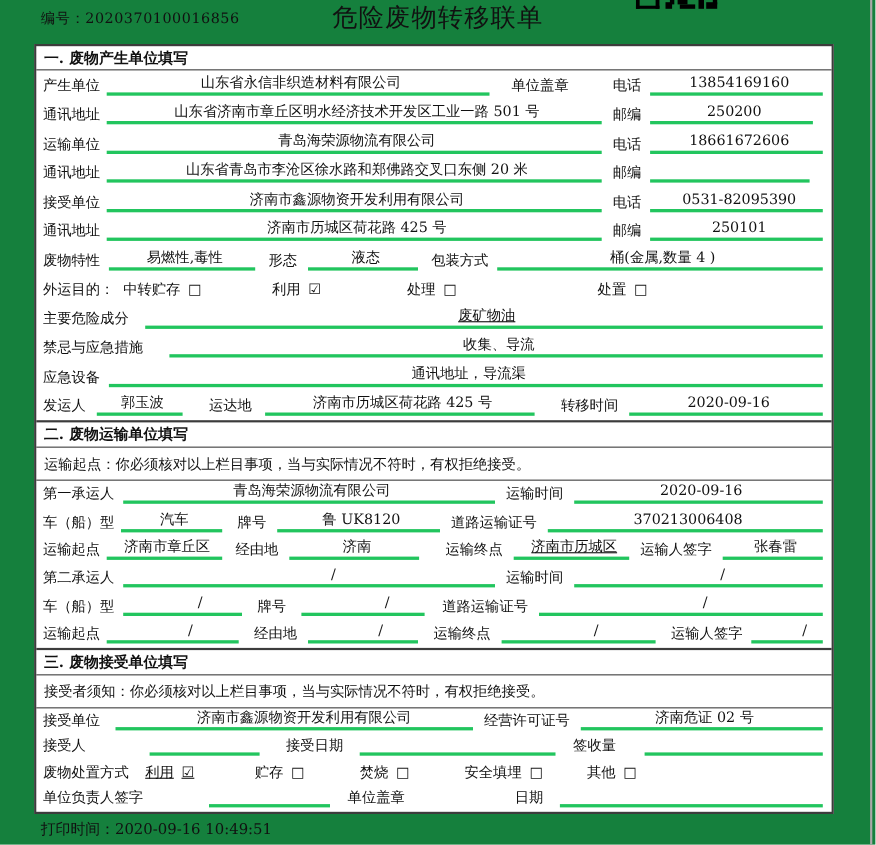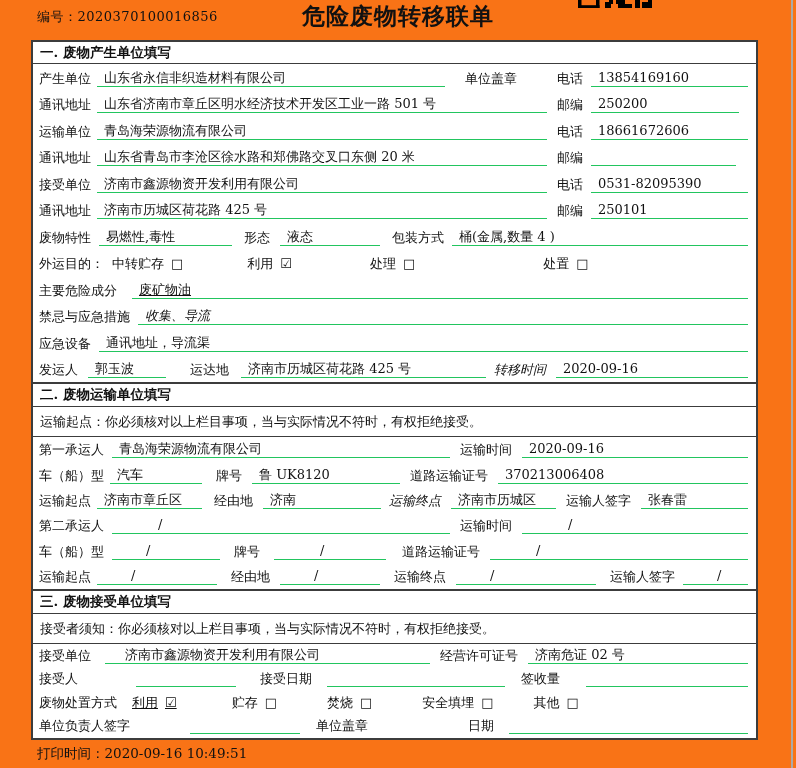--- a/index.html
+++ b/index.html
@@ -1,50 +1,50 @@
 <!DOCTYPE html>
 <html><head>
 <meta charset="utf-8">
 <style>
   * { margin:0; padding:0; box-sizing:border-box; }
   html,body { background:#ffffff; }
   .sheet {
-    position:relative; width:796px; height:768px; background:#f97316;
+    position:relative; width:796px; height:768px; background:#15803d;
     font-family:"DejaVu Serif","Liberation Serif",serif;
     color:#111; font-size:13px; overflow:hidden;padding-left:13px;
   }
   .page-edge { position:absolute; top:0; right:3px; width:2px; height:768px; background:#a9a9a9; }
   .qr-frag { position:absolute; left:578px; top:0; width:78px; height:9px; }
   .doc-no { position:absolute; left:37px; top:8px; font-size:13px; letter-spacing:.5px; }
-  .doc-title { position:absolute; left:0; top:1px; width:100%; text-align:center; font-size:23px; font-weight:bold; letter-spacing:1px; }
+  .doc-title { position:absolute; left:0; top:1px; width:100%; text-align:center; font-size:23px; font-weight:normal; letter-spacing:1px; }
   .form-box {
     position:absolute; left:31px; top:40px; width:727px; height:700px;
     border:2px solid #3c3c3c; display:flex; flex-direction:column; background:#fff;
   }
   .sec-header {
     flex:0 0 22px; display:flex; align-items:center; padding-left:7px;
     font-weight:bold; font-size:13.5px; border-bottom:1px solid #3c3c3c;text-align:center;
   }
   .sec-header.mid { flex:0 0 25px; border-top:2px solid #3c3c3c; }
   .notice-row {
     flex:0 0 30px; display:flex; align-items:center; padding-left:7px;
     border-bottom:1px solid #3c3c3c;
   }
   .sec-body { display:flex; flex-direction:column; }
   .s1-body { flex:0 0 318px; }
   .s2-body { flex:0 0 152px; }
   .s3-body { flex:1; }
   .row { flex:1; display:flex; align-items:flex-end; padding:0 8px 4px 6px; }
   .row > * , .left > * { line-height:17px; }
   .lbl { white-space:nowrap; }
-  .u { border-bottom:1px solid #22c55e; white-space:nowrap; padding:0 2px 0 7px; min-height:17px; overflow:hidden; }
+  .u { border-bottom:3px solid #22c55e; white-space:nowrap; padding:0 2px 0 7px; min-height:17px; overflow:hidden;text-align:center; }
   .grow { flex:1; }
   .left { flex:0 0 508px; display:flex; align-items:flex-end; }
   .ml6{margin-left:6px;} .ml8{margin-left:8px;} .ml10{margin-left:10px;} .ml12{margin-left:12px;}
-  .ml14{margin-left:14px;} .ml16{margin-left:16px;} .ml20{margin-left:8px;font-style:italic;} .ml24{margin-left:24px;} .ml30{margin-left:15px;text-decoration:underline;}
+  .ml14{margin-left:14px;} .ml16{margin-left:16px;} .ml20{margin-left:24px;} .ml24{margin-left:24px;} .ml30{margin-left:15px;text-decoration:underline;}
   .opt { white-space:nowrap; }
   .opt .box { margin-left:7px; font-family:"DejaVu Sans","Liberation Sans",sans-serif; font-size:13px; }
   .slash { padding-left:46px; }
   .slash-s { padding-left:34px; }
   .print-time { position:absolute; left:37px; top:745px; font-size:13.5px; }
 </style>
 </head>
 <body>
 
 <div class="sheet">
@@ -189,21 +189,21 @@
         <span class="lbl ml10">道路运输证号</span>
         <span class="u grow ml10">370213006408</span>
       </div>
 
       <div class="row">
         <span class="lbl">运输起点</span>
         <span class="u ml6" style="flex:0 0 105px;">济南市章丘区</span>
         <span class="lbl ml12">经由地</span>
         <span class="u ml10" style="flex:0 0 118px;">济南</span>
         <span class="lbl ml20">运输终点</span>
-        <span class="u ml10" style="flex:0 0 105px;">济南市历城区</span>
+        <span class="u ml10" style="flex:0 0 105px;text-decoration:underline;">济南市历城区</span>
         <span class="lbl ml10">运输人签字</span>
         <span class="u grow ml10">张春雷</span>
       </div>
 
       <div class="row">
         <span class="lbl">第二承运人</span>
         <span class="u slash ml8" style="flex:0 0 338px;">/</span>
         <span class="lbl ml10">运输时间</span>
         <span class="u slash grow ml10">/</span>
       </div>

